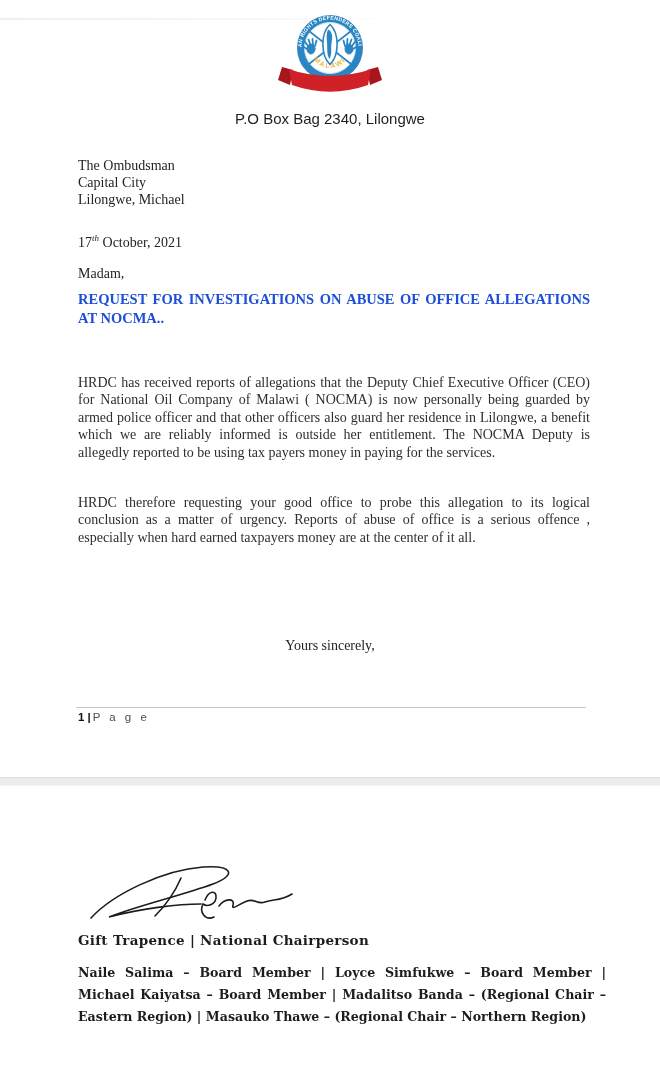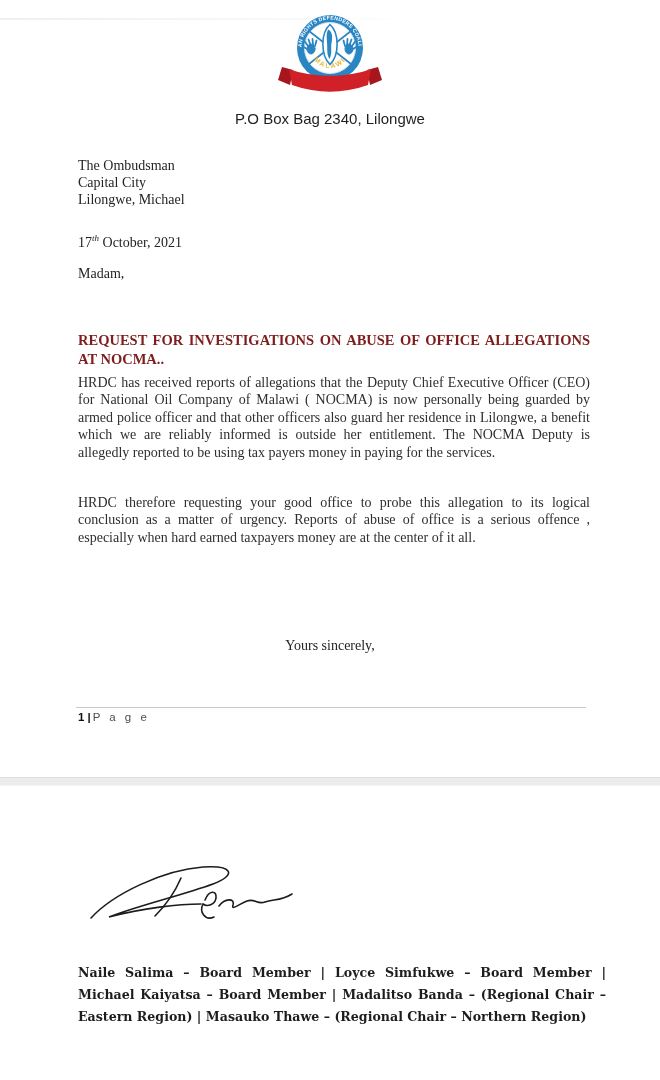--- a/index.html
+++ b/index.html
@@ -25,21 +25,21 @@
     font-family: "Liberation Sans", sans-serif;
     font-weight: normal; font-size: 15px; color: #1f1f1f;
   }
   .recipient { position: absolute; top: 157px; left: 78px; font-size: 14px; line-height: 17px; color: #232323; }
   .date-line { position: absolute; top: 233px; left: 78px; font-size: 14px; color: #232323; }
   .date-line sup { font-size: 9px; vertical-align: super; font-style: italic; }
   .salutation { position: absolute; top: 266px; left: 78px; font-size: 14px; color: #232323; }
   .subject {
     position: absolute; top: 290px; left: 78px; width: 512px;
     font-weight: bold; font-size: 14.5px; line-height: 19px;
-    color: #7f1d1d; text-align: justify; margin-top: 41px;
+    color: #1d4ed8; text-align: justify;
   }
   .para {
     position: absolute; left: 78px; width: 512px;
     font-size: 14px; line-height: 17.4px; text-align: justify; color: #2e2e2e;
   }
   .para-1 { top: 336px; margin-top: 38px; }
   .para-2 { top: 450px; }
   .para-3 { top: 494px; }
   .para-4 { top: 556px; }
   .closing { position: absolute; top: 638px; left: 0; width: 660px; text-align: center; font-size: 14px; color: #232323; }
@@ -161,16 +161,17 @@
     <svg width="215" height="74" viewBox="0 0 215 74">
       <g fill="none" stroke="#1c1c1c" stroke-width="1.6" stroke-linecap="round">
         <path d="M6,58 C28,34 78,10 118,7 C148,5 152,15 128,24 C98,35 52,46 24,57 C58,48 94,44 116,44"></path>
         <path d="M96,18 C90,32 80,46 70,56"></path>
         <path d="M120,40 C124,30 132,30 131,38 C130,45 122,47 118,44 C114,52 120,61 129,57"></path>
         <path d="M134,46 C140,38 150,38 148,45 C146,51 154,44 162,41 C170,38 172,45 180,42 C188,39 196,41 207,34"></path>
       </g>
     </svg>
   </div>
 
+  <div class="sig-name">Gift Trapence | National Chairperson</div>
 
   <div class="board">Naile Salima – Board Member | Loyce Simfukwe – Board Member | Michael Kaiyatsa – Board Member | Madalitso Banda – (Regional Chair – Eastern Region) | Masauko Thawe – (Regional Chair – Northern Region)</div>
 
 </div>
 
 </body></html>

